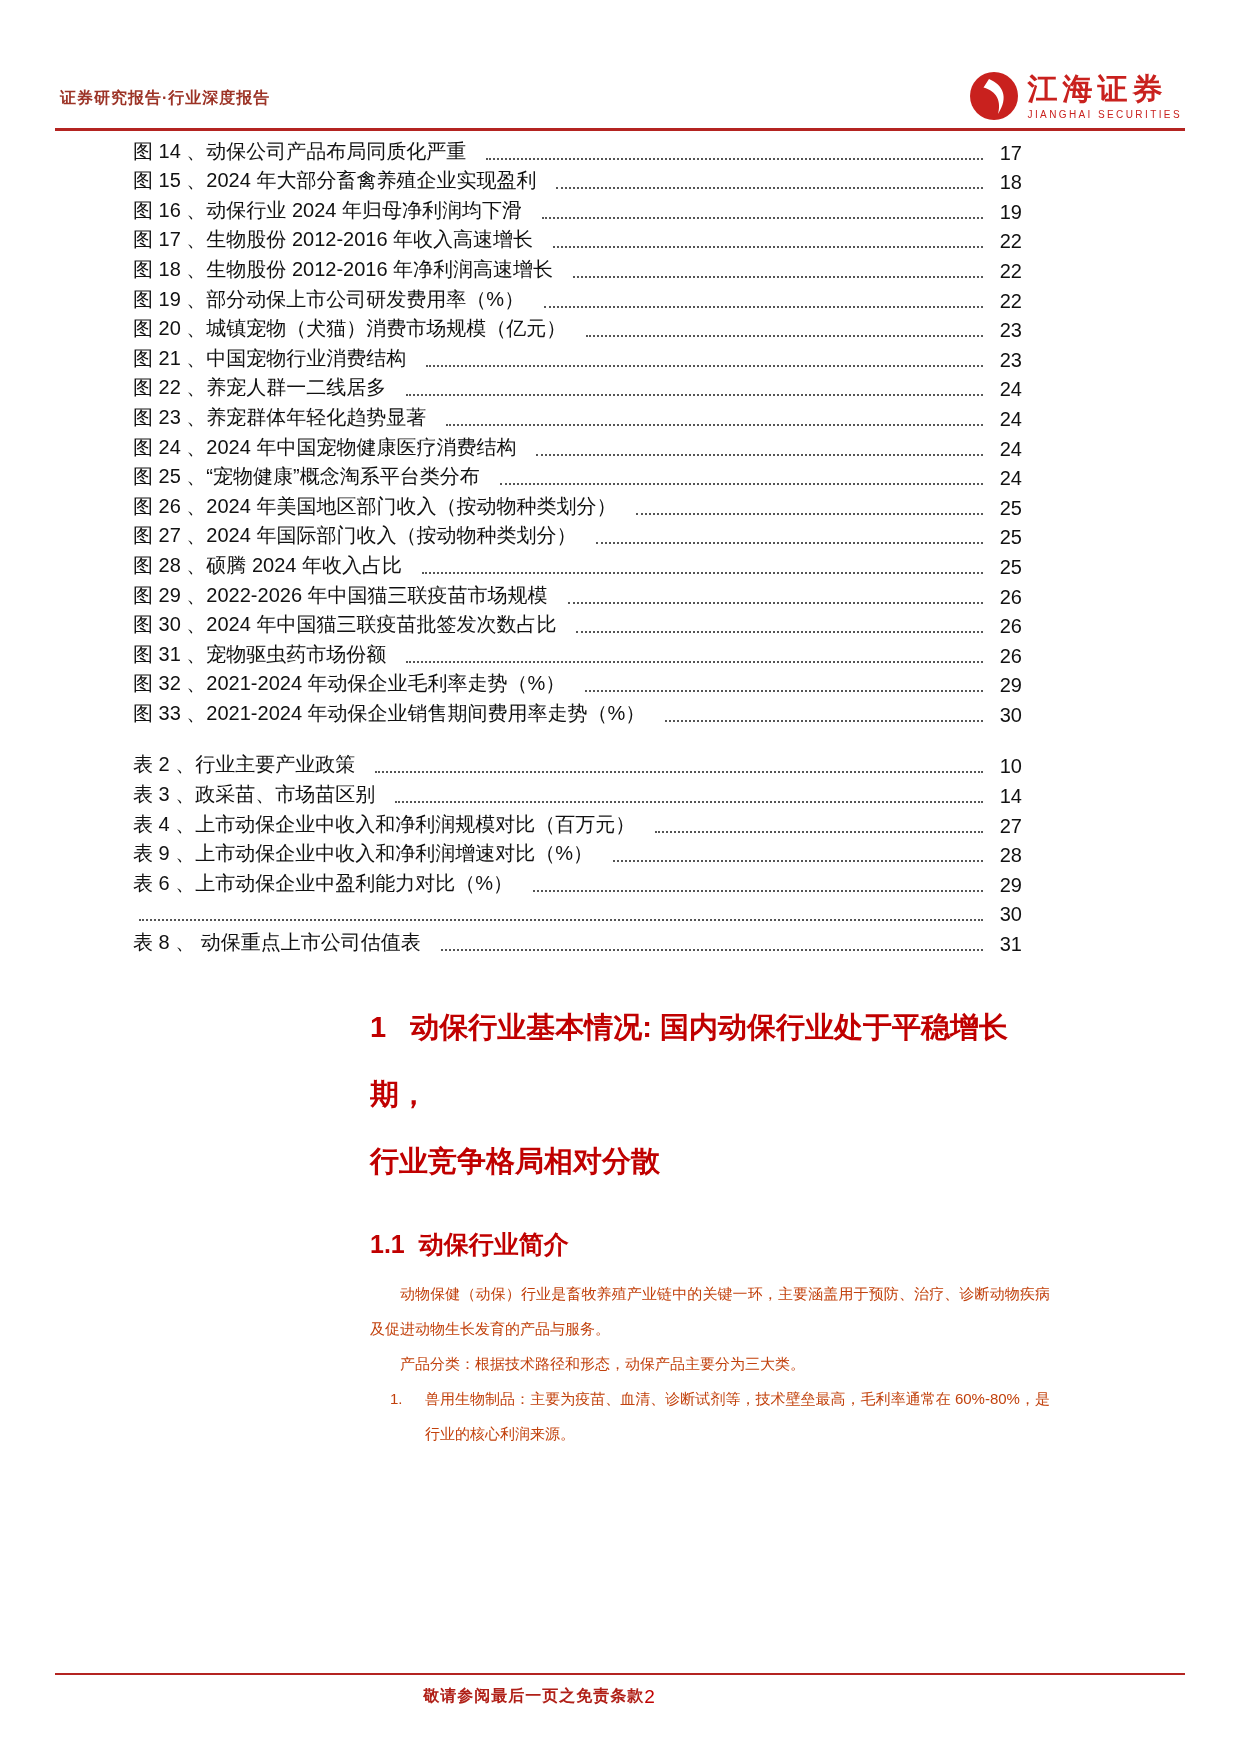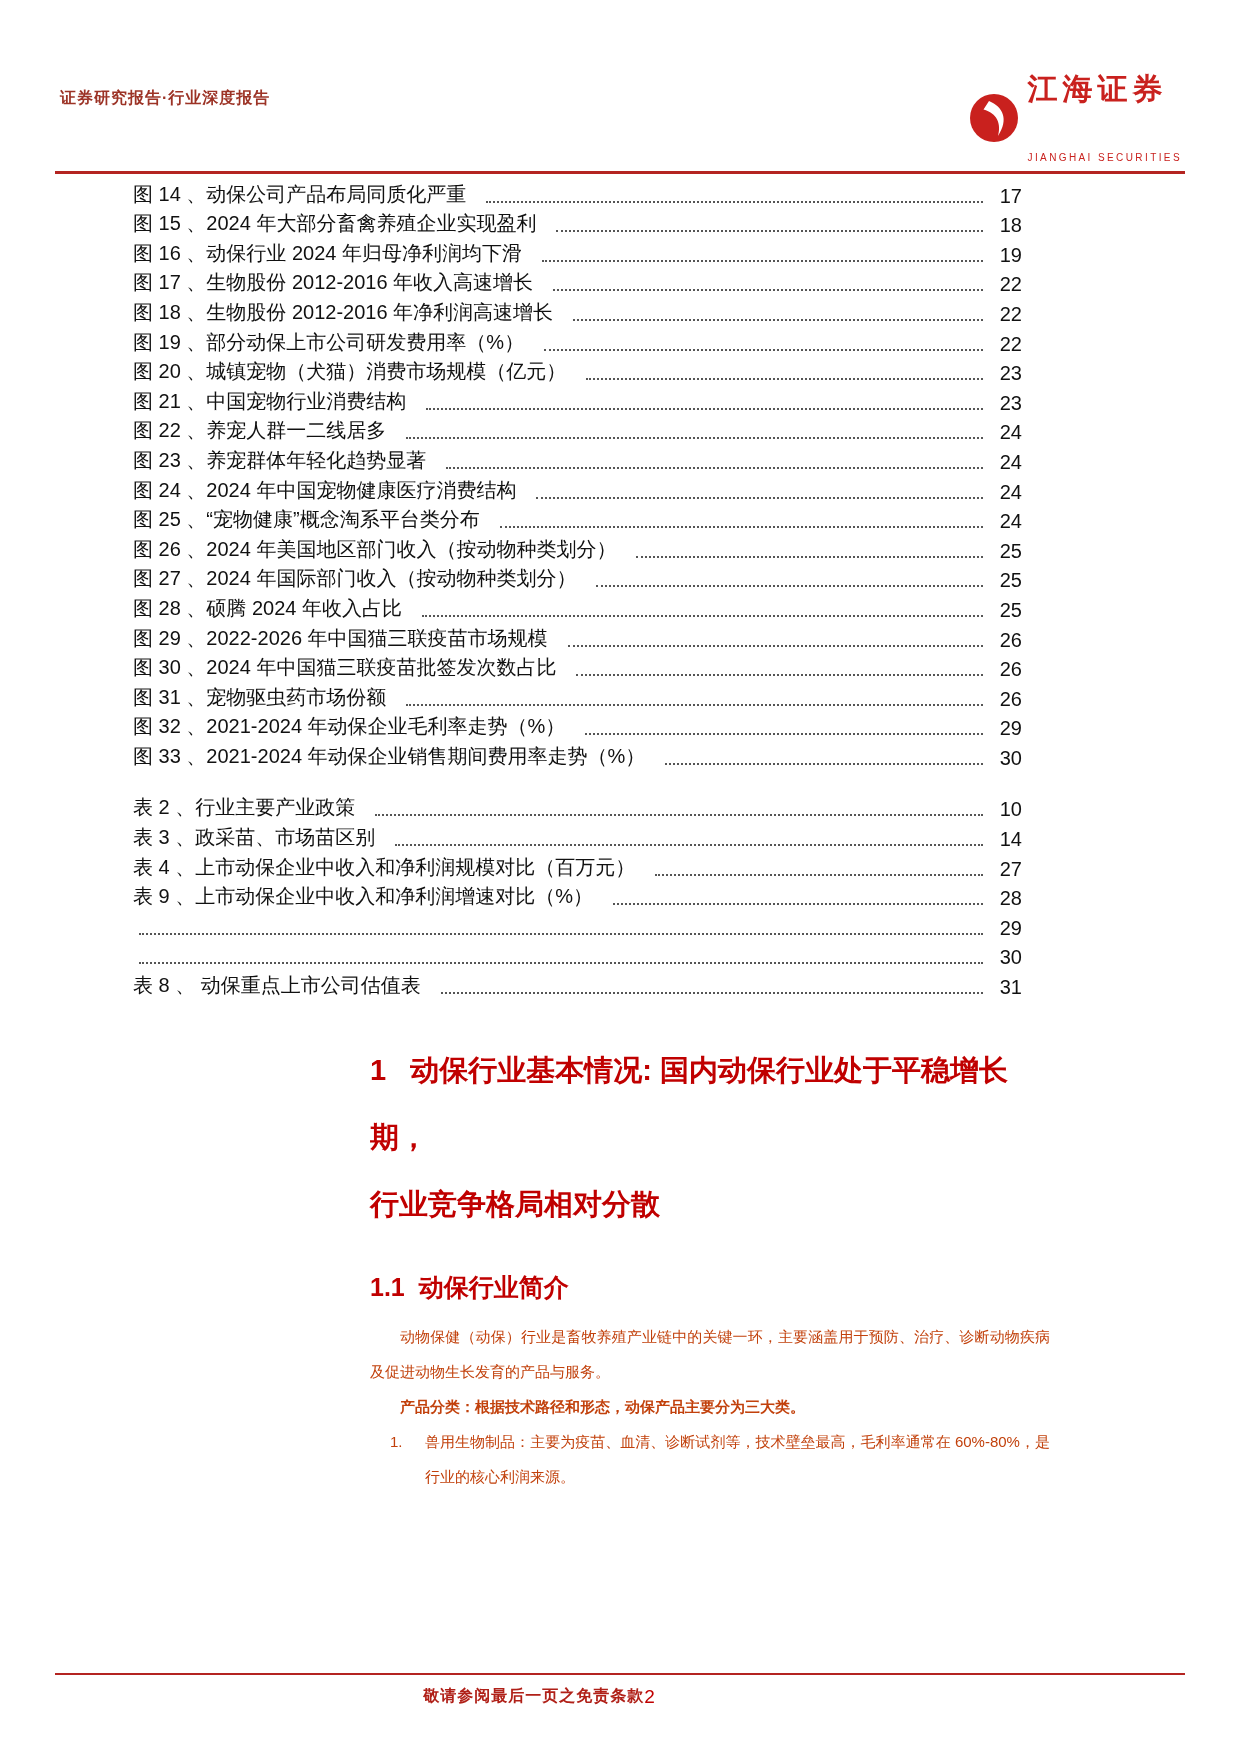--- a/index.html
+++ b/index.html
@@ -5,41 +5,41 @@
   * { box-sizing: border-box; margin: 0; padding: 0; }
   html,body { background: #ffffff; }
   body { font-family: "Liberation Sans", "DejaVu Sans", sans-serif; color: #000; }
   .page { position: relative; width: 1240px; height: 1753px; background: #fff; overflow: hidden; margin: 0 auto; }
 
   
   .header { display: flex; justify-content: space-between; align-items: flex-start; padding: 72px 58px 0 60px; }
   .header-left { color: #9c3326; font-size: 16px; font-weight: bold; letter-spacing: 1px; padding-top: 16px; }
   .brand { display: flex; align-items: center; gap: 9px; }
   .brand-logo { width: 48px; height: 48px; flex: 0 0 auto; }
-  .brand-text { display: flex; flex-direction: column; gap: 43px; }
+  .brand-text { display: flex; flex-direction: column; }
   .brand-cn { color: #c9211e; font-size: 30px; font-weight: bold; letter-spacing: 5px; font-family: "Liberation Serif", "DejaVu Serif", serif; line-height: 34px; }
   .brand-en { color: #c9211e; font-size: 10px; letter-spacing: 2.4px; margin-top: 3px; }
 
   .rule-top { height: 3px; background: #b42421; margin: 8px 55px 0 55px; }
 
   
   .toc { margin: 4px 218px 0 133px; font-size: 20px; color: #111; }
   .toc-row { display: flex; align-items: flex-end; height: 29.6px; gap: 14px; }
   .toc-label { white-space: pre; }
   .toc-dots { flex: 1 1 auto; margin: 0 3px 5px 6px; border-bottom: 2px dotted #555; min-width: 20px; }
   .toc-page { white-space: pre; }
   #toc-tables { margin-top: 22px; }
 
   
   .content { margin: 38px 190px 0 370px; }
   .h1-line { color: #c00000; font-weight: bold; font-size: 29px; line-height: 67px; white-space: pre-wrap; }
   .h2 { color: #c00000; font-weight: bold; font-size: 25px; line-height: 40px; margin-top: 29px; white-space: pre-wrap; }
   .body-text { margin-top: 12px; font-size: 15px; line-height: 35px; text-align: justify; color: #c2410c; }
   .para-indent { text-indent: 2em; }
-  .para-bold { font-weight: bold; text-indent: 2em; }
+  .para-bold { font-weight: normal; text-indent: 2em; }
   .list-item { position: relative; padding-left: 55px; }
   .list-num { position: absolute; left: 20px; top: 0; }
 
   
   .footer { position: absolute; top: 1673px; left: 0; right: 0; }
   .rule-bottom { height: 2px; background: #b42421; margin: 0 55px; }
   .footer-row { display: flex; justify-content: center; align-items: flex-start; padding: 11px 222px 0 60px; }
   .footer-disclaimer { color: #b02018; font-size: 16px; font-weight: bold; letter-spacing: 1px; }
   .footer-page { color: #c00000; font-size: 19px; }
 </style>
@@ -185,20 +185,21 @@
             <span class="toc-label">表 4 、上市动保企业中收入和净利润规模对比（百万元）</span>
             <span class="toc-dots"></span>
             <span class="toc-page">27</span>
           </div>
           <div class="toc-row">
             <span class="toc-label">表 9 、上市动保企业中收入和净利润增速对比（%）</span>
             <span class="toc-dots"></span>
             <span class="toc-page">28</span>
           </div>
           <div class="toc-row">
+            <span class="toc-label">表 6 、上市动保企业中盈利能力对比（%）</span>
             <span class="toc-dots"></span>
             <span class="toc-page">29</span>
           </div>
           <div class="toc-row">
             <span class="toc-dots"></span>
             <span class="toc-page">30</span>
           </div>
           <div class="toc-row">
             <span class="toc-label">表 8 、 动保重点上市公司估值表</span>
             <span class="toc-dots"></span>

